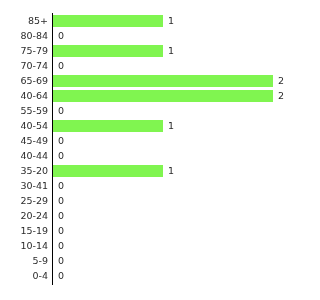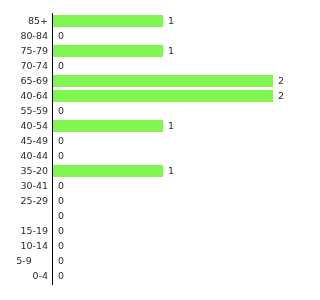--- a/index.html
+++ b/index.html
@@ -129,32 +129,33 @@
         </div>
         <div class="bar-row" style="top: 179px;">
           <div class="cat-label" style="color: rgb(43, 43, 43);">30-41</div>
           <div class="val-label" style="left: 58px; color: rgb(43, 43, 43);">0</div>
         </div>
         <div class="bar-row" style="top: 194px;">
           <div class="cat-label" style="color: rgb(43, 43, 43);">25-29</div>
           <div class="val-label" style="left: 58px; color: rgb(43, 43, 43);">0</div>
         </div>
         <div class="bar-row" style="top: 209px;">
+          <div class="cat-label" style="color: rgb(43, 43, 43);">20-24</div>
           <div class="val-label" style="left: 58px; color: rgb(43, 43, 43);">0</div>
         </div>
         <div class="bar-row" style="top: 224px;">
           <div class="cat-label" style="color: rgb(43, 43, 43);">15-19</div>
           <div class="val-label" style="left: 58px; color: rgb(43, 43, 43);">0</div>
         </div>
         <div class="bar-row" style="top: 239px;">
           <div class="cat-label" style="color: rgb(43, 43, 43);">10-14</div>
           <div class="val-label" style="left: 58px; color: rgb(43, 43, 43);">0</div>
         </div>
         <div class="bar-row" style="top: 254px;">
-          <div class="cat-label" style="color: rgb(43, 43, 43); text-align: center;">5-9</div>
+          <div class="cat-label" style="color: rgb(43, 43, 43);">5-9</div>
           <div class="val-label" style="left: 58px; color: rgb(43, 43, 43);">0</div>
         </div>
         <div class="bar-row" style="top: 269px;">
           <div class="cat-label" style="color: rgb(43, 43, 43);">0-4</div>
           <div class="val-label" style="left: 58px; color: rgb(43, 43, 43);">0</div>
         </div>
       </div>
   </div>
 </div>
 

